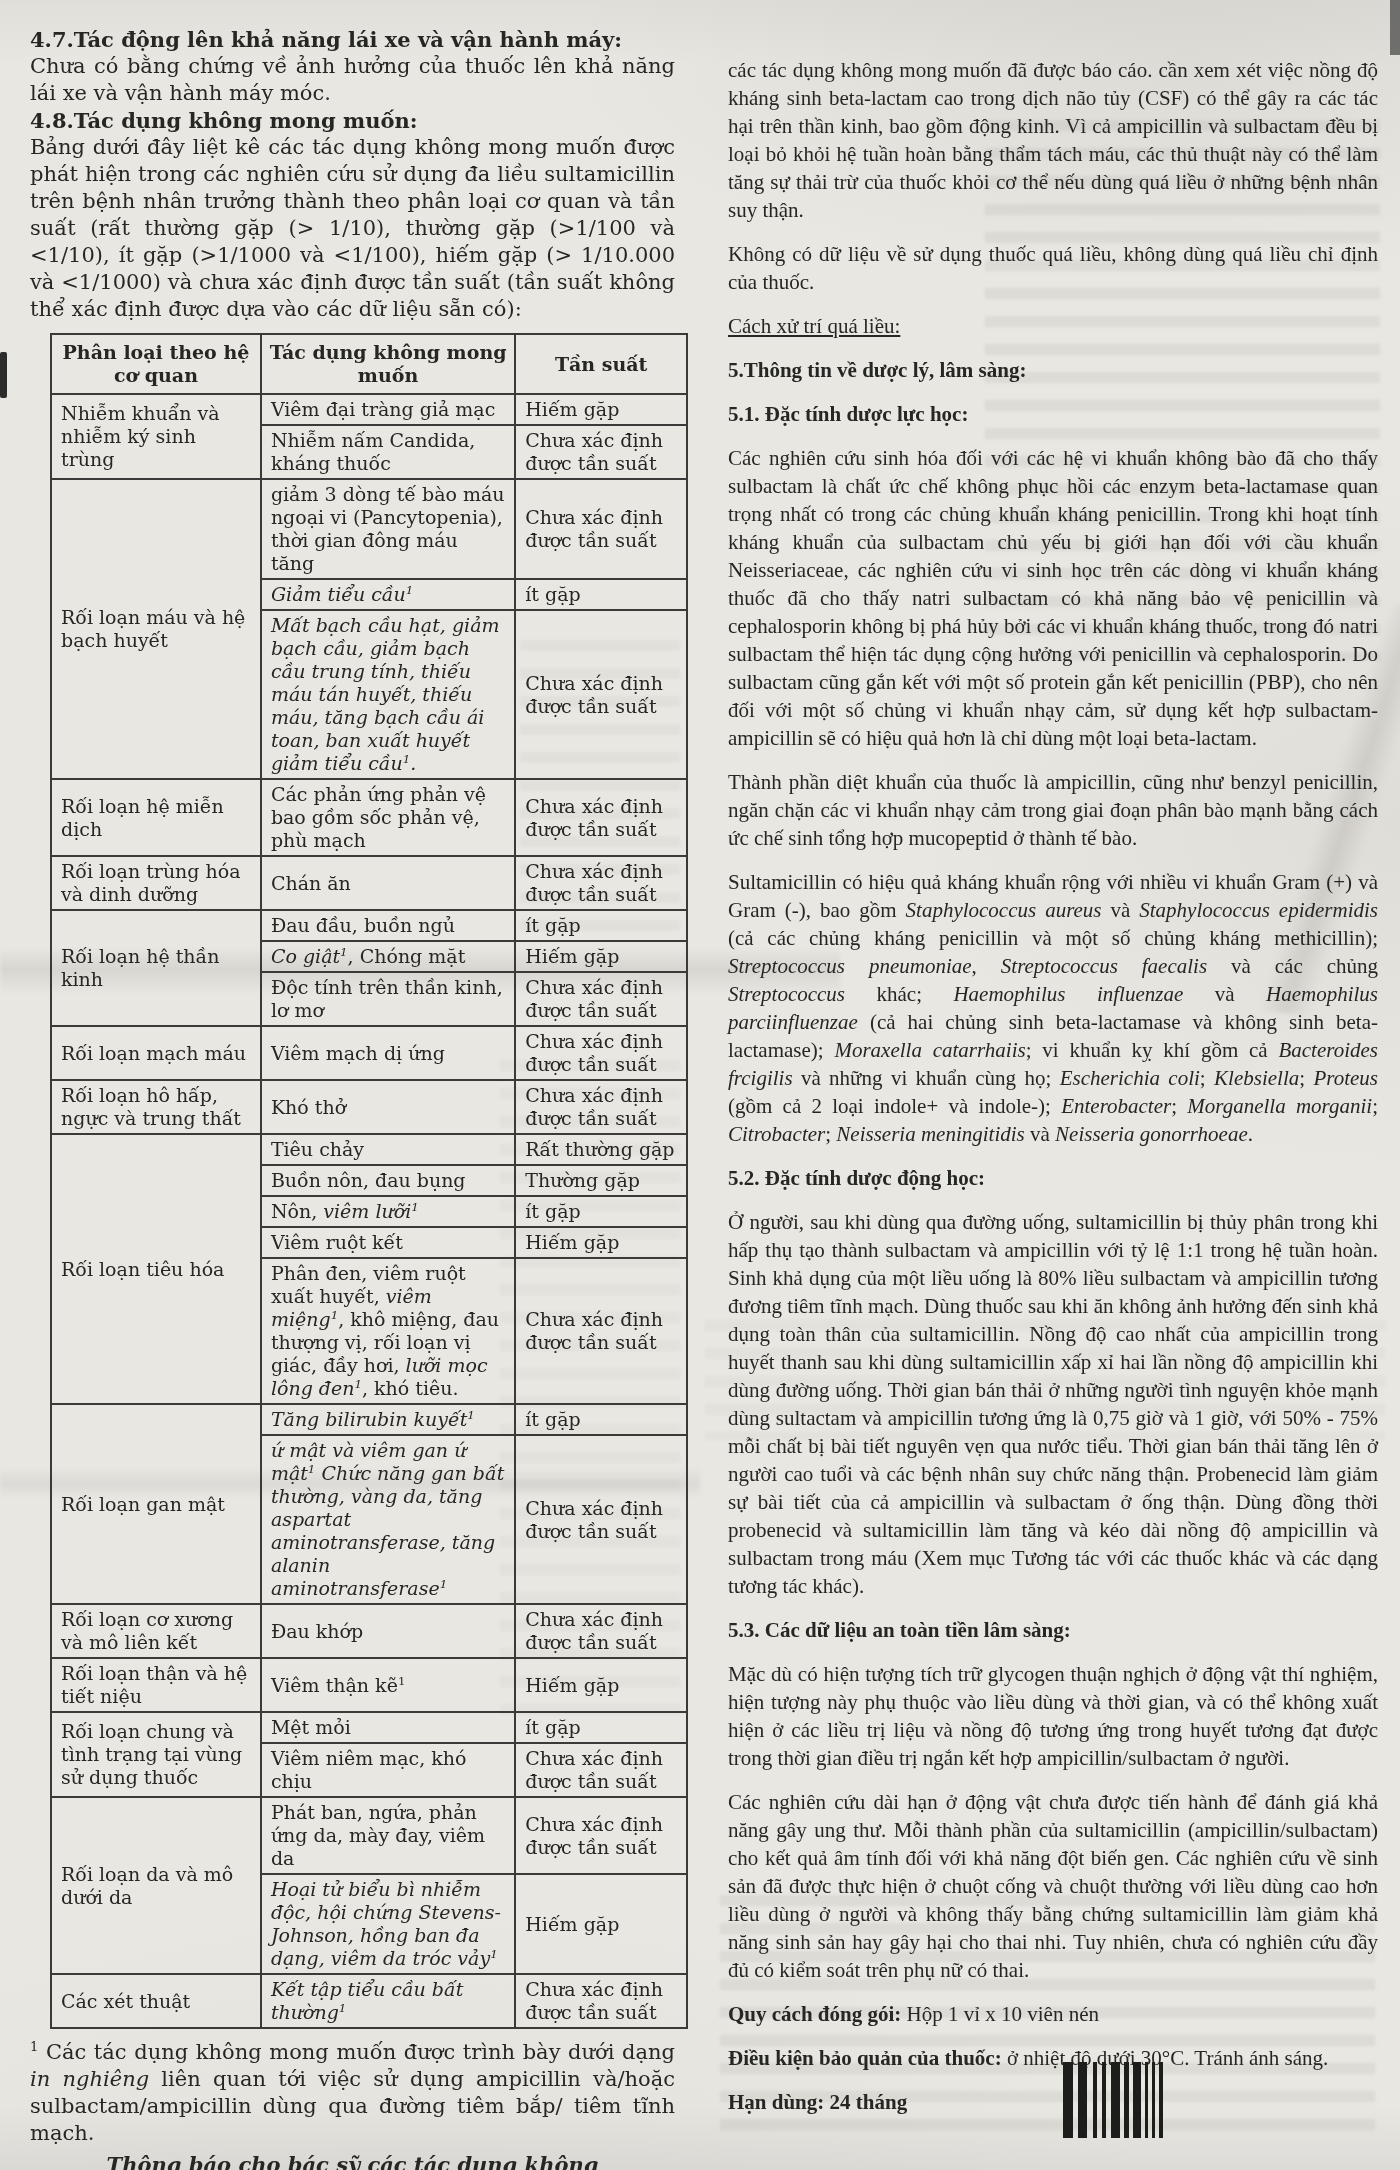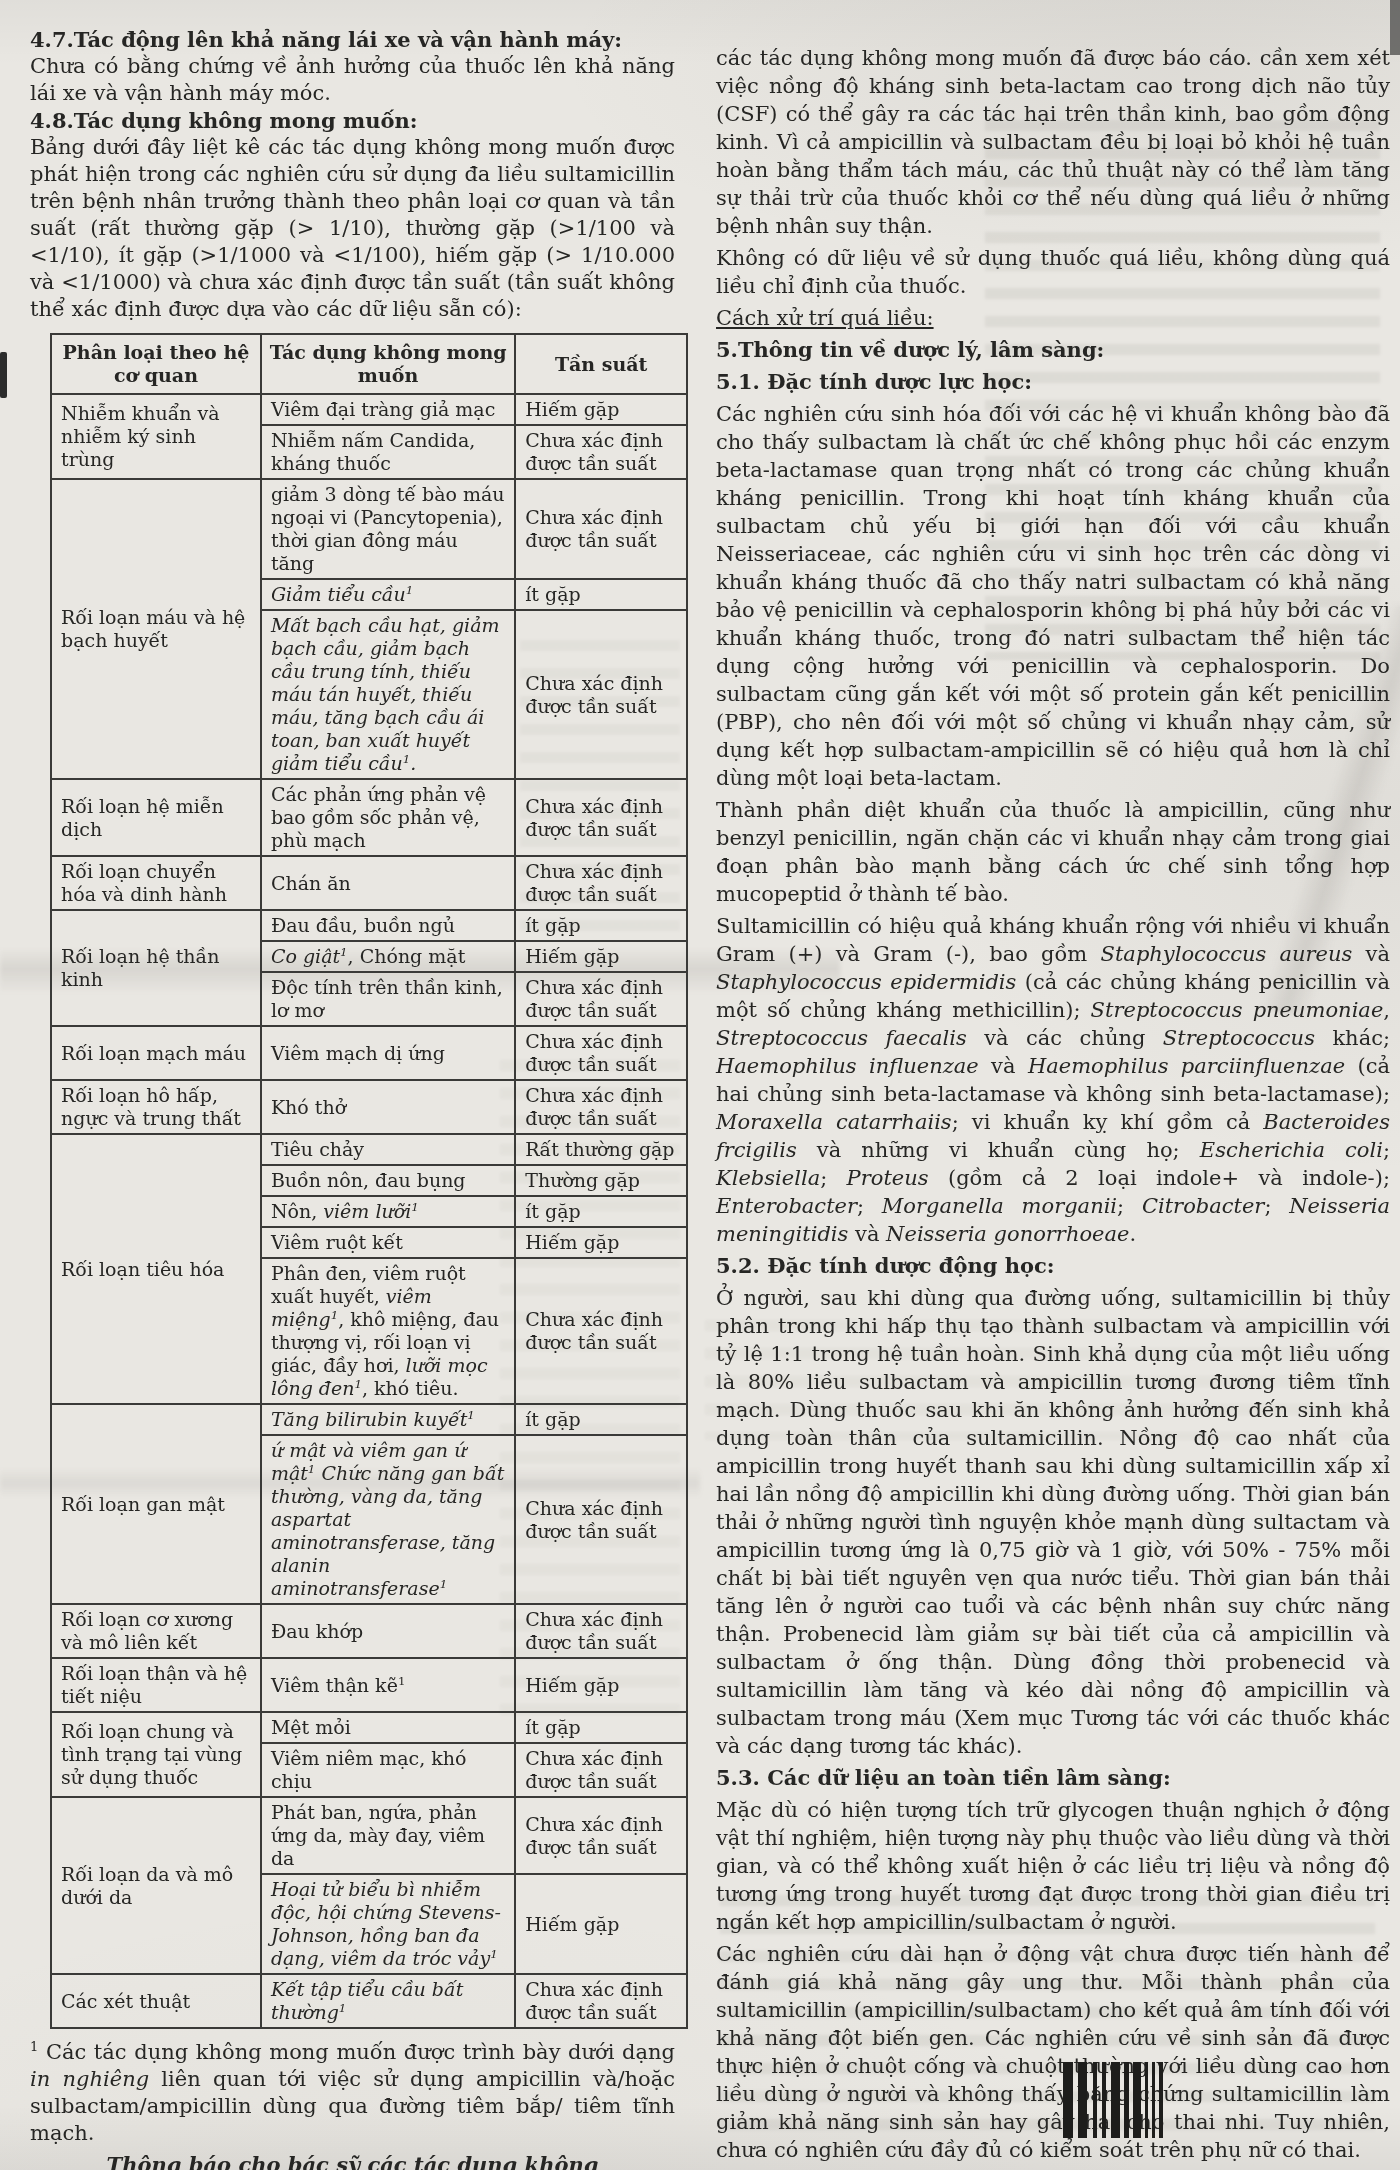--- a/index.html
+++ b/index.html
@@ -60,21 +60,21 @@
     border:2px solid #3a3a38;padding:3px 9px;vertical-align:middle;
   }
   table.adv th{font-size:19px;font-weight:bold;text-align:center;padding:6px 6px;}
   td.cat{width:33%;}
   td.eff{width:40%;border-radius:14px;}
   td.freq{width:27%;}
 
   .footnote{margin-top:8px;text-align:justify;}
   .notice{margin-top:4px;text-align:center;font-weight:bold;font-style:italic;padding:0 40px;}
 
-  .blk{margin:4px;}
+  .blk{margin:16px;font-family:Liberation Serif, serif;}
   .blk.p{text-align:justify;}
   .blk.h{font-weight:bold;}
   .blk.line{text-align:left;}
 
   .barcode{
     position:absolute;left:1063px;top:2062px;width:100px;height:76px;
     background:linear-gradient(90deg,
       #1d1d1b 0 10%, rgba(0,0,0,0) 10% 15%,
       #1d1d1b 15% 24%, rgba(0,0,0,0) 24% 30%,
       #1d1d1b 30% 34%, rgba(0,0,0,0) 34% 39%,
@@ -138,21 +138,21 @@
         <tr>
           <td class="eff"><span class="it">Mất bạch cầu hạt, giảm bạch cầu, giảm bạch cầu trung tính, thiếu máu tán huyết, thiếu máu, tăng bạch cầu ái toan, ban xuất huyết giảm tiểu cầu</span><sup class="it">1</sup><span class="it">.</span></td>
           <td class="freq">Chưa xác định được tần suất</td>
         </tr>
         <tr>
           <td class="cat" rowspan="1">Rối loạn hệ miễn dịch</td>
           <td class="eff"><span>Các phản ứng phản vệ bao gồm sốc phản vệ, phù mạch</span></td>
           <td class="freq">Chưa xác định được tần suất</td>
         </tr>
         <tr>
-          <td class="cat" rowspan="1">Rối loạn chuyển hóa và dinh hành</td>
+          <td class="cat" rowspan="1">Rối loạn trùng hóa và dinh dưỡng</td>
           <td class="eff"><span>Chán ăn</span></td>
           <td class="freq">Chưa xác định được tần suất</td>
         </tr>
         <tr>
           <td class="cat" rowspan="3">Rối loạn hệ thần kinh</td>
           <td class="eff"><span>Đau đầu, buồn ngủ</span></td>
           <td class="freq">ít gặp</td>
         </tr>
         <tr>
           <td class="eff"><span class="it">Co giật</span><sup class="it">1</sup><span>, Chóng mặt</span></td>

